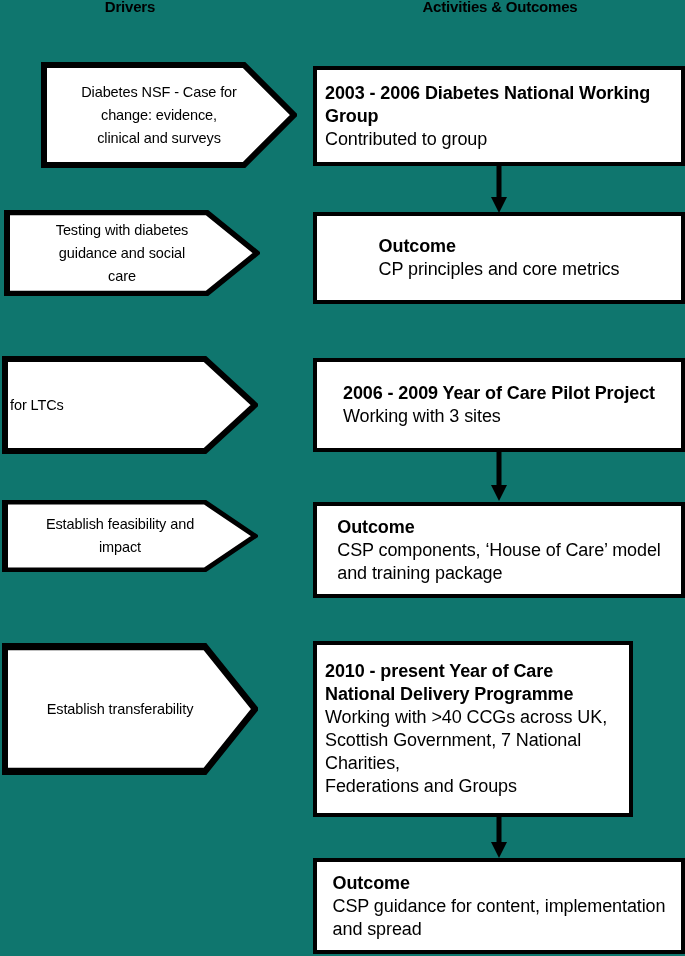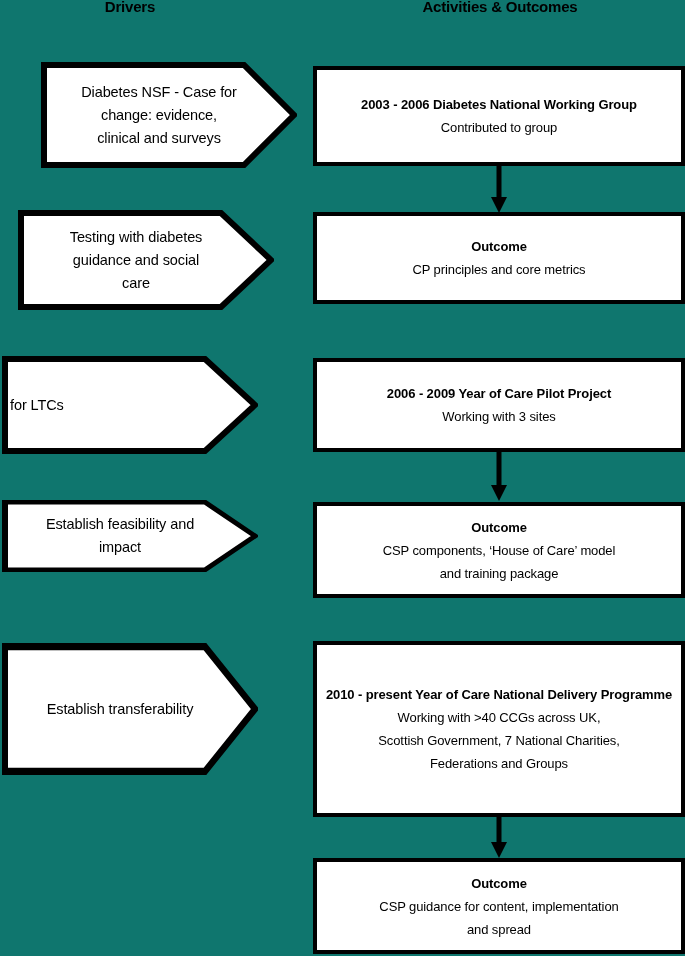--- a/index.html
+++ b/index.html
@@ -57,22 +57,22 @@
   .box {
     position: absolute;
     border: 4px solid #000000;
     background: #ffffff;
     box-sizing: border-box;
     display: flex;
     align-items: center;
     justify-content: center;
   }
   .box .box-text {
-    text-align: center;
-    font-size: 13px;
+    text-align: left;
+    font-size: 18px;
     line-height: 23px;
     padding: 0 8px;
     letter-spacing: -0.1px;
   }
   .box .box-text b { font-weight: bold; }
 
   
   .connector {
     position: absolute;
     width: 22px;
@@ -91,21 +91,21 @@
     <svg class="chev-svg" viewBox="0 0 256 106" preserveAspectRatio="none">
       <polygon points="3,3 203,3 253,53 203,103 3,103" fill="#ffffff" stroke="#000000" stroke-width="6" stroke-linejoin="miter"></polygon>
     </svg>
     <div class="chev-text">
       <div>Diabetes NSF - Case for</div>
       <div>change: evidence,</div>
       <div>clinical and surveys</div>
     </div>
   </div>
 
-  <div class="chevron" style="left:18px; top:210px; width:256px; height:100px;">
+  <div class="chevron" style="left:4px; top:210px; width:256px; height:86px;">
     <svg class="chev-svg" viewBox="0 0 256 100" preserveAspectRatio="none">
       <polygon points="3,3 203,3 253,50 203,97 3,97" fill="#ffffff" stroke="#000000" stroke-width="6" stroke-linejoin="miter"></polygon>
     </svg>
     <div class="chev-text">
       <div>Testing with diabetes</div>
       <div>guidance and social</div>
       <div>care</div>
     </div>
   </div>
 
@@ -159,21 +159,21 @@
   </div>
 
   <div class="box" style="left:313px; top:502px; width:372px; height:96px;">
     <div class="box-text">
       <b>Outcome</b>
       <div>CSP components, ‘House of Care’ model</div>
       <div>and training package</div>
     </div>
   </div>
 
-  <div class="box" style="left:313px; top:641px; width:372px; height:176px;">
+  <div class="box" style="left:313px; top:641px; width:320px; height:176px;">
     <div class="box-text">
       <b>2010 - present Year of Care National Delivery Programme</b>
       <div>Working with &gt;40 CCGs across UK,</div>
       <div>Scottish Government, 7 National Charities,</div>
       <div>Federations and Groups</div>
     </div>
   </div>
 
   <div class="box" style="left:313px; top:858px; width:372px; height:96px;">
     <div class="box-text">

